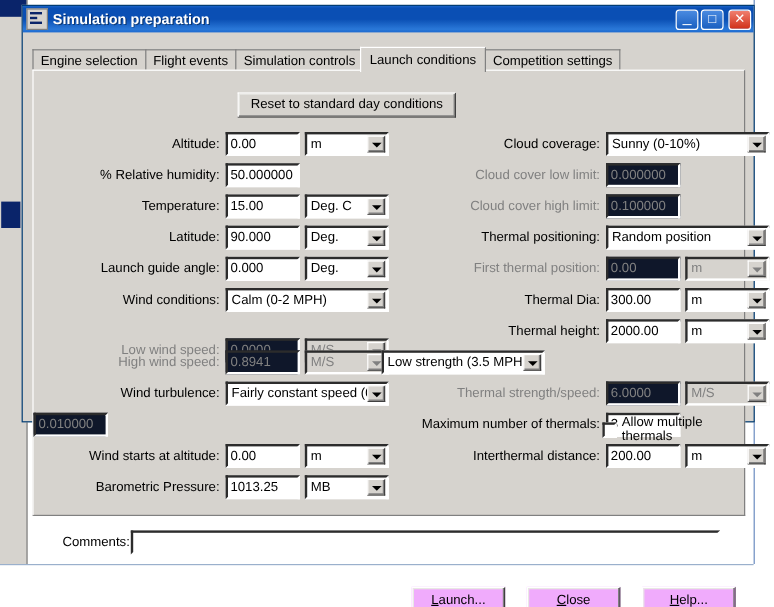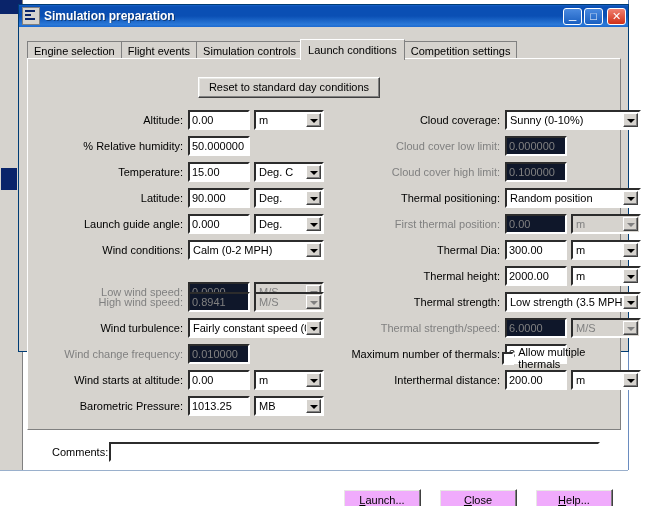--- a/index.html
+++ b/index.html
@@ -427,21 +427,20 @@
           </div>
         </div>
         <div class="row" style="left: 0px; top: 258px;">
           <div class="lbl" style="width: 155px;">Wind turbulence:</div>
           <div class="combo" style="width: 136px;">
             <span>Fairly constant speed (0.</span>
             <div class="arrow"></div>
           </div>
         </div>
         <div class="row" style="left: 0px; top: 284px;">
-          <div class="lbl disabled" style="width: 155px;">Wind change frequency:</div>
           <input type="text" class="txt disabled" readonly="readonly" value="0.010000" style="width: 62px;">
         </div>
         <div class="row" style="left: 0px; top: 310px;">
           <div class="lbl" style="width: 155px;">Wind starts at altitude:</div>
           <input type="text" class="txt" value="0.00" style="width: 62px;">
           <div class="combo" style="width: 70px; margin-left: 4px;">
             <span>m</span>
             <div class="arrow"></div>
           </div>
         </div>
@@ -495,21 +494,20 @@
         </div>
         <div class="row" style="left: 290px; top: 206px;">
           <div class="lbl" style="width: 182px;">Thermal height:</div>
           <input type="text" class="txt" value="2000.00" style="width: 62px;">
           <div class="combo" style="width: 70px; margin-left: 4px;">
             <span>m</span>
             <div class="arrow"></div>
           </div>
         </div>
         <div class="row" style="left: 290px; top: 232px;">
-          <div class="lbl" style="width: 182px;">Thermal strength:</div>
           <div class="combo" style="width: 136px;">
             <span>Low strength (3.5 MPH</span>
             <div class="arrow"></div>
           </div>
         </div>
         <div class="row" style="left: 290px; top: 258px;">
           <div class="lbl disabled" style="width: 182px;">Thermal strength/speed:</div>
           <input type="text" class="txt disabled" readonly="readonly" value="6.0000" style="width: 62px;">
           <div class="combo disabled" style="width: 70px; margin-left: 4px;">
             <span>M/S</span>

